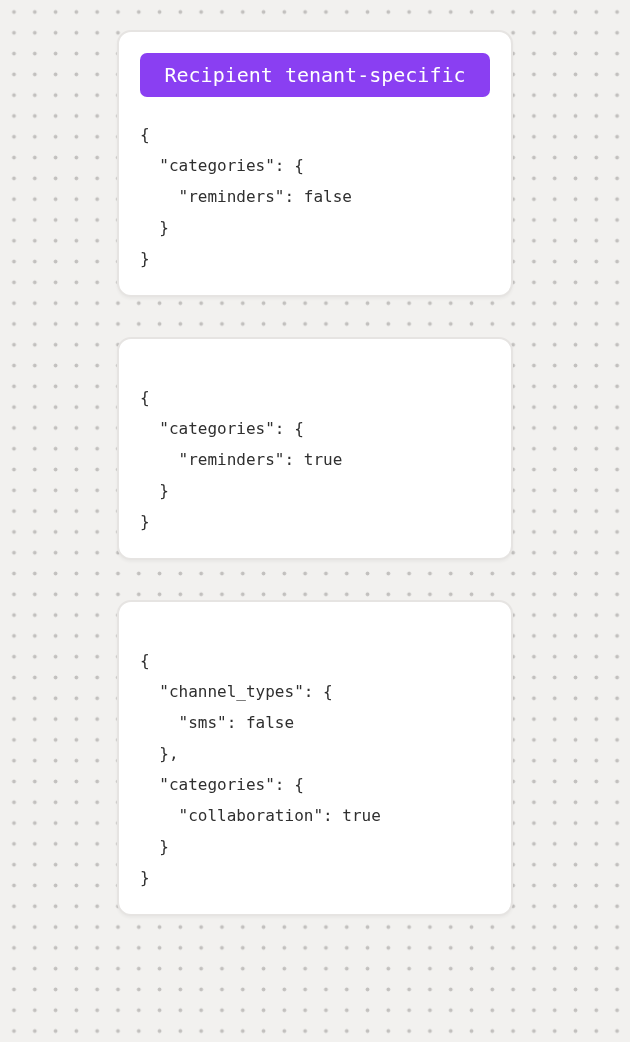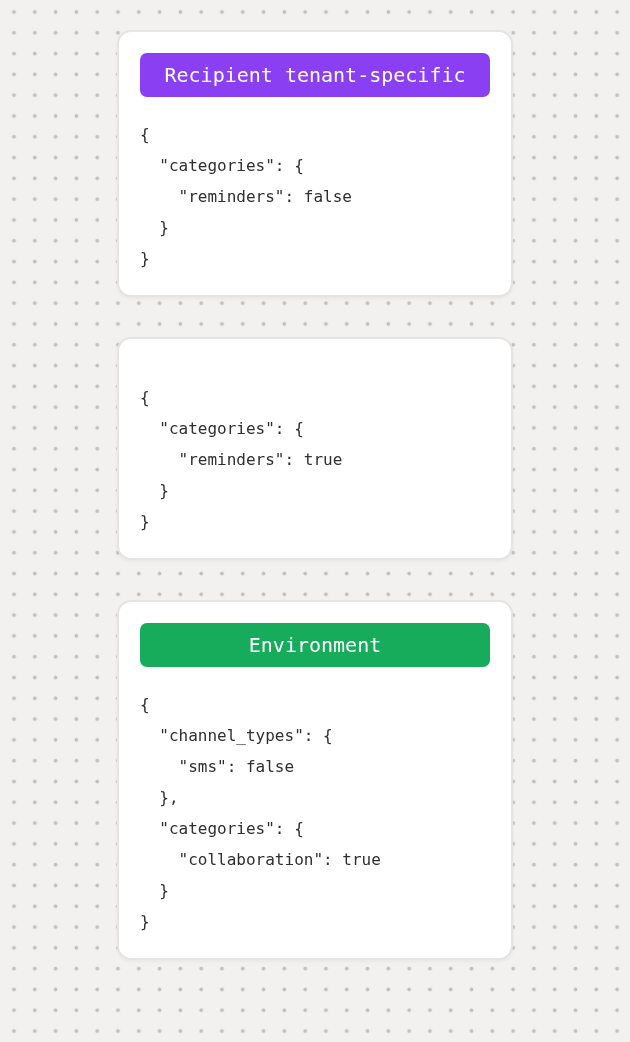--- a/index.html
+++ b/index.html
@@ -80,21 +80,20 @@
 
     <div class="card">
       <pre class="code">{
   "categories": {
     "reminders": true
   }
 }</pre>
     </div>
 
     <div class="card">
-      <div class="badge" style="background-color: rgb(23, 171, 92);">Environment</div>
       <pre class="code">{
   "channel_types": {
     "sms": false
   },
   "categories": {
     "collaboration": true
   }
 }</pre>
     </div>
 

